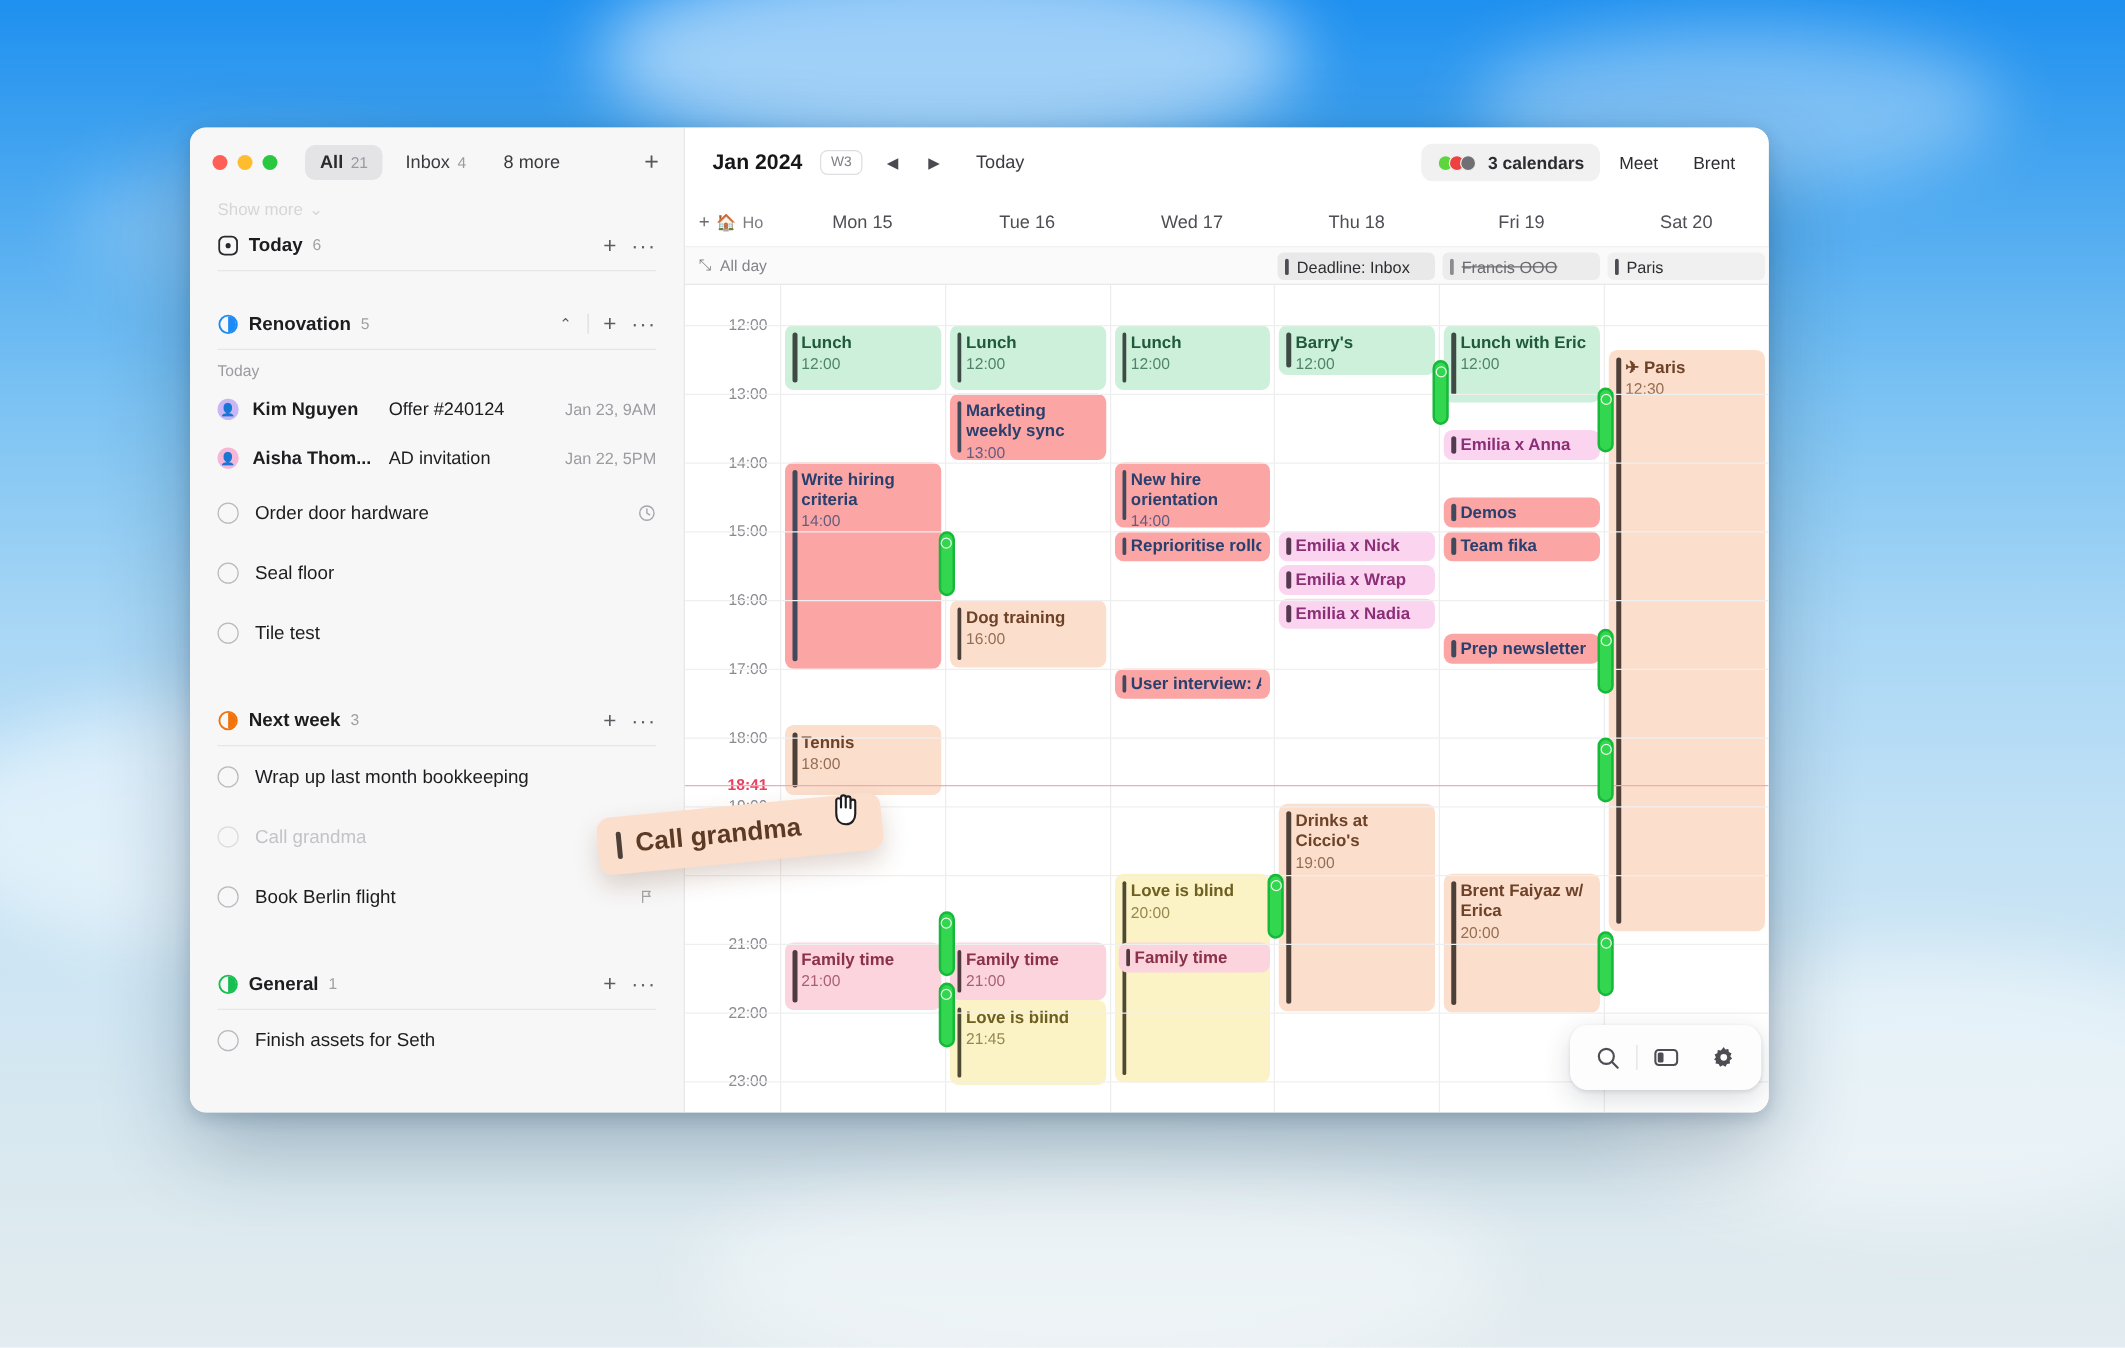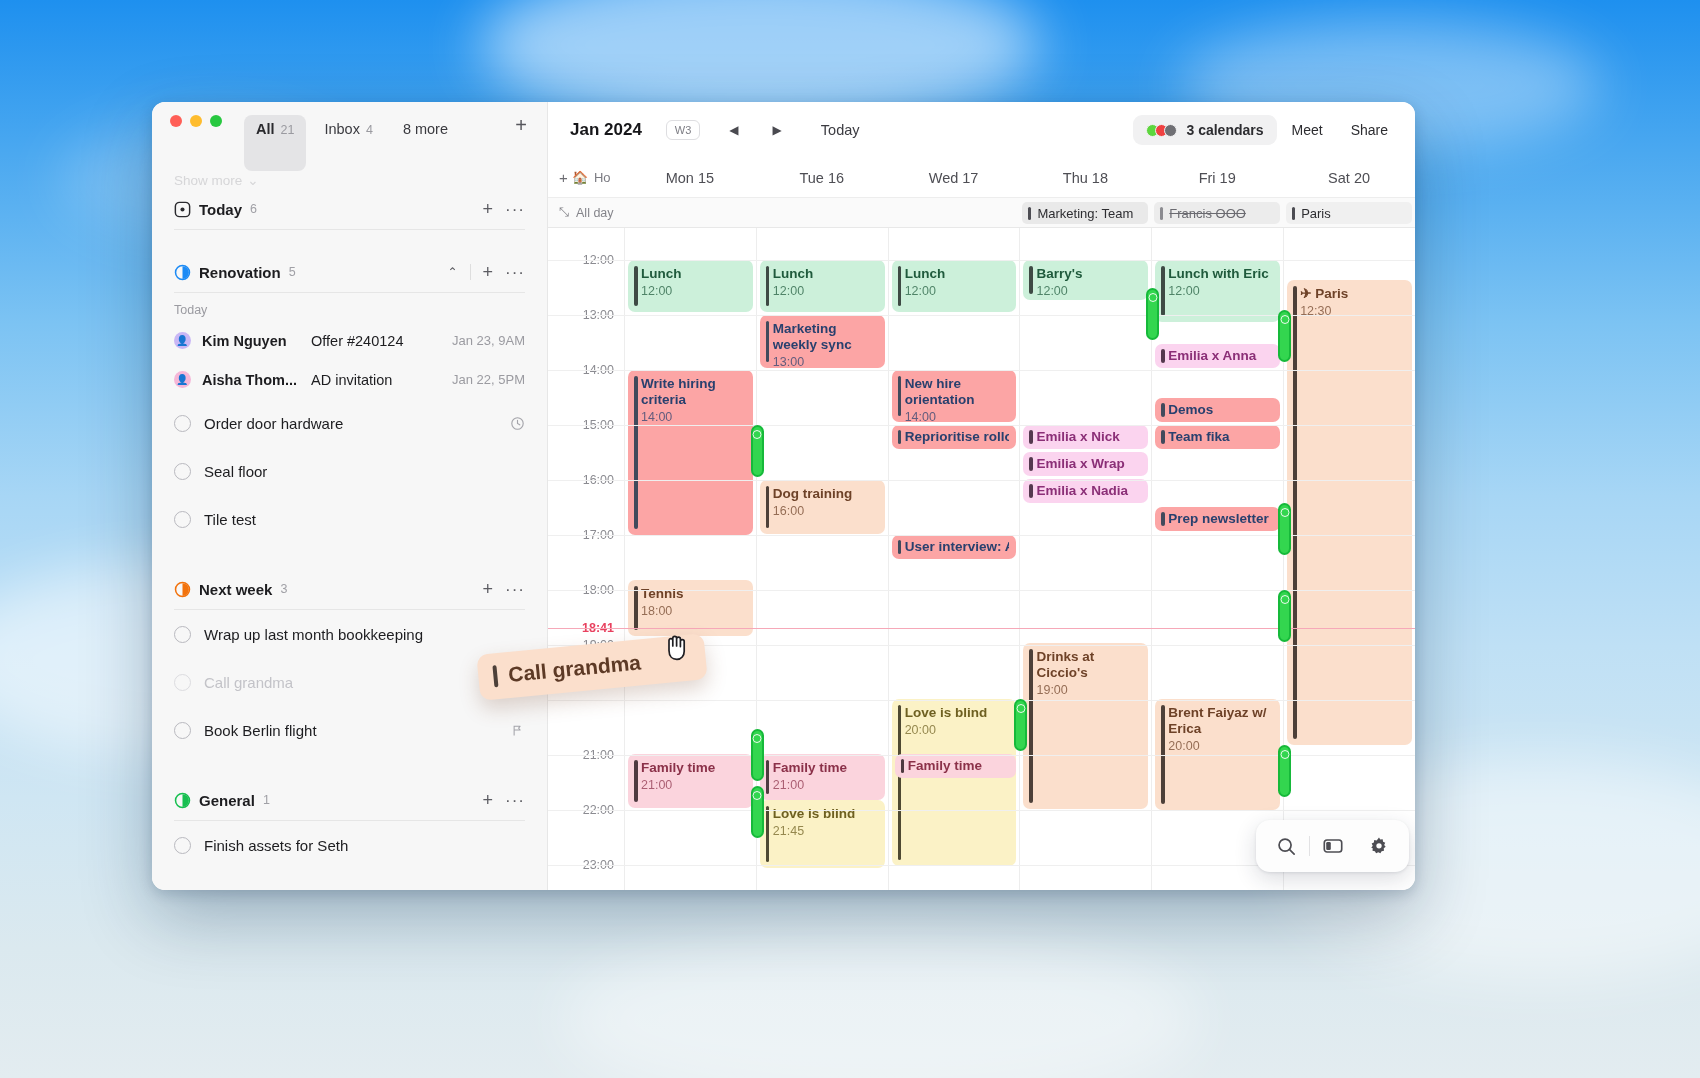--- a/index.html
+++ b/index.html
@@ -21,21 +21,21 @@
   
   #app-window {
     position: absolute; left: 152px; top: 102px; width: 1263px; height: 788px;
     background: #fbfbfb; border-radius: 13px; overflow: hidden;
     box-shadow: 0 26px 70px rgba(10,40,70,0.30), 0 4px 14px rgba(10,40,70,0.18);
     display: flex;
   }
 
   
   #sidebar { width: 396px; height: 100%; background: #f7f7f7; border-right: 1px solid #e7e7e7; position: relative; }
-  .side-titlebar { height: 56px; display: flex; padding: 0 14px 0 18px; gap: 6px; margin-top: 13px; }
+  .side-titlebar { height: 56px; display: flex; align-items: center; padding: 0 14px 0 18px; gap: 6px; }
   .traffic { display: flex; gap: 8px; margin-right: 16px; }
   .tl { width: 12px; height: 12px; border-radius: 50%; }
   .tl.red { background: #ff5f57; } .tl.yellow { background: #febc2e; } .tl.green { background: #28c840; }
   .stab { display: flex; align-items: baseline; gap: 6px; padding: 6px 12px; border-radius: 8px; font-size: 14.5px; color: #2a2a2e; }
   .stab.active { background: #e4e4e6; font-weight: 700; }
   .stab .cnt { font-size: 12.5px; color: #9a9aa0; font-weight: 400; }
   .stab.plain { color: #3a3a3f; }
   .side-plus { margin-left: auto; font-size: 20px; color: #56565c; line-height: 1; padding: 0 6px; }
 
   .showmore { padding: 0 0 0 22px; font-size: 13.5px; color: #d6d6d8; height: 18px; display:flex; align-items:center; gap:5px; }
@@ -59,21 +59,21 @@
   .row .when { color: #9b9ba1; font-size: 13px; }
   .task { display: flex; align-items: center; gap: 13px; height: 48px; padding: 0 22px; font-size: 15px; color: #1d1d20; }
   .ckbox { width: 17px; height: 17px; border: 1.6px solid #b9b9bf; border-radius: 50%; flex: 0 0 auto; }
   .task.dim { color: #c3c3c8; }
   .task.dim .ckbox { border-color: #dcdce0; }
   .task .trail { margin-left: auto; color: #a4a4aa; display:flex; align-items:center; }
   .gap { height: 26px; }
 
   
   #calendar { flex: 1; background: #fff; position: relative; display: flex; flex-direction: column; }
-  .cal-titlebar { height: 56px; display: flex; align-items: center; padding: 0 14px 0 22px; gap: 24px; }
+  .cal-titlebar { height: 56px; display: flex; align-items: center; padding: 0 14px 0 22px; gap: 14px; }
   .month { font-size: 17px; font-weight: 700; color: #17171a; }
   .wbadge { border: 1px solid #dedee1; border-radius: 6px; font-size: 11px; color: #7d7d84; padding: 3px 8px; }
   .navbtn { color: #4a4a50; font-size: 12px; padding: 2px 5px; }
   .todaybtn { font-size: 14.5px; color: #3b3b41; margin-left: 10px; }
   .cal-right { margin-left: auto; display: flex; align-items: center; gap: 2px; }
   .calchip { display: flex; align-items: center; gap: 9px; background: #f1f1f2; border-radius: 9px; padding: 7px 13px; font-size: 14px; font-weight: 600; color: #2c2c30; }
   .dots3 { display: flex; }
   .dots3 i { width: 13px; height: 13px; border-radius: 50%; display:block; margin-left: -4px; border: 1.5px solid #f1f1f2;}
   .dots3 i:first-child { margin-left: 0; }
   .ghostbtn { font-size: 14px; color: #2c2c30; padding: 7px 13px; border-radius: 9px; }
@@ -311,21 +311,21 @@
       <span class="cal-right">
         <span class="calchip">
           <span class="dots3">
             <i style="background:#5dd63e"></i>
               <i style="background:#f04141"></i>
               <i style="background:#6f6f74"></i>
           </span>
           <span>3 calendars</span>
         </span>
         <span class="ghostbtn">Meet</span>
-        <span class="ghostbtn">Share</span>
+        <span class="ghostbtn">Brent</span>
       </span>
     </div>
 
     <div class="dayhdr">
       <div class="gutter">
         <span class="plus">+</span>
         <span>🏠</span>
         <span>Ho</span>
       </div>
       <div class="dcol">Mon 15</div>
@@ -340,21 +340,21 @@
       <div class="gutter">
         <span>⤡</span>
         <span>All day</span>
       </div>
       <div class="ad-cell"></div>
       <div class="ad-cell"></div>
       <div class="ad-cell"></div>
       <div class="ad-cell">
         <div class="ad-ev" style="background:#e9e9e9;color:#2d2d31;">
           <span class="ad-bar"></span>
-            <span>Marketing: Team</span>
+            <span>Deadline: Inbox</span>
         </div>
       </div>
       <div class="ad-cell">
         <div class="ad-ev" style="background:#ececec;color:#6a6a70;text-decoration:line-through;">
           <span class="ad-bar" style="background:#8b8b90"></span>
             <span>Francis OOO</span>
         </div>
       </div>
       <div class="ad-cell">
         <div class="ad-ev" style="background:#f0f0f0;color:#2d2d31;">

